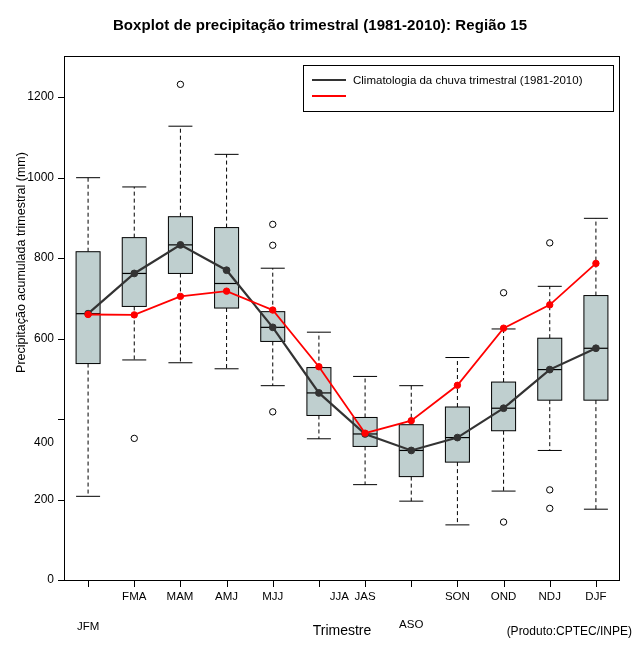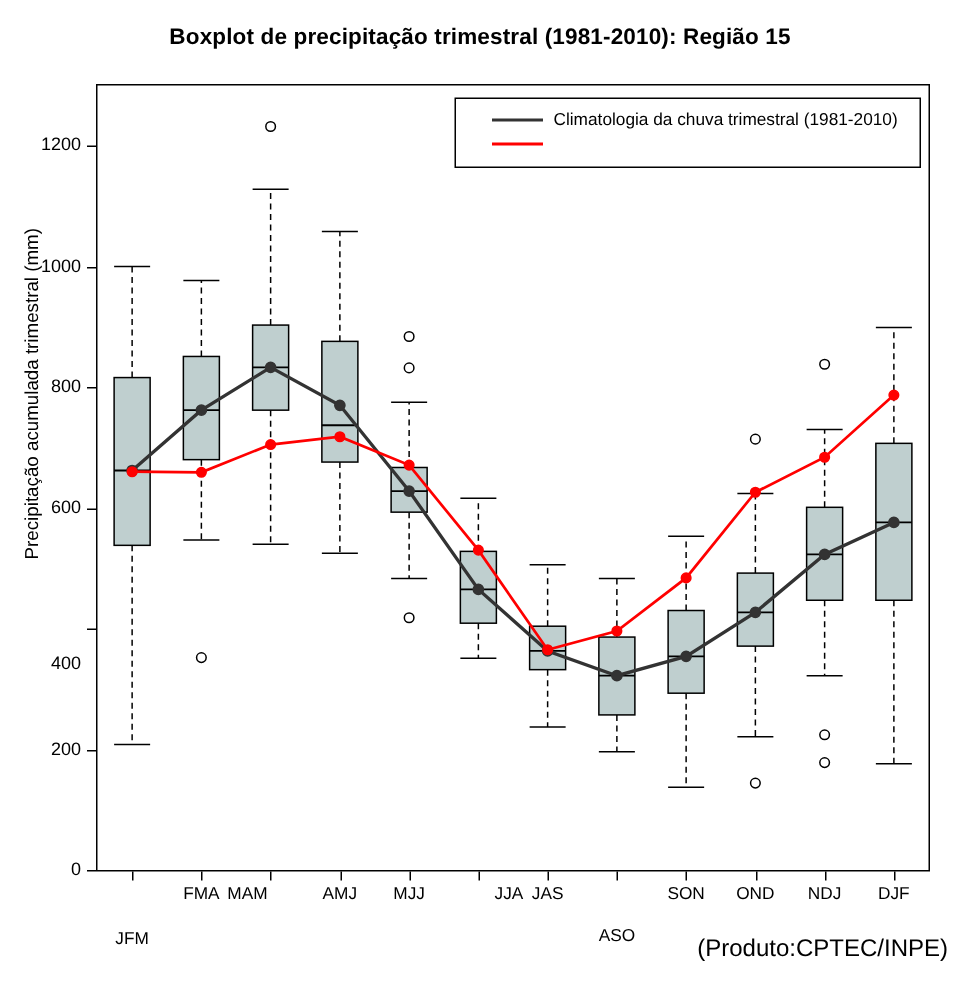--- a/index.html
+++ b/index.html
@@ -55,21 +55,21 @@
     left: 64px;
     top: 622px;
     width: 556px;
     text-align: center;
     font-size: 14px;
   }
   #credit {
     position: absolute;
     right: 8px;
     top: 624px;
-    font-size: 16px;
+    font-size: 12px;
   }
   .ytick-label {
     position: absolute;
     right: 0;
     font-size: 12px;
     text-align: right;
     white-space: nowrap;
   }
   .ytick-mark {
     position: absolute;
@@ -90,21 +90,21 @@
     height: 6px;
   }
   #legend-box {
     position: absolute;
     left: 238px;
     top: 8px;
     width: 311px;
     border: 1px solid #000000;
     background: #ffffff;
     box-sizing: border-box;
-    padding: 6px 8px 7px 24px;
+    padding: 6px 8px 7px 8px;
   }
   .legend-row {
     display: flex;
     align-items: center;
     height: 16px;
   }
   .legend-line {
     width: 34px;
     height: 0;
     border-top-width: 2px;
@@ -123,20 +123,21 @@
   }
 </style>
 </head>
 <body>
 
 <div id="chart-root">
 
   <div id="chart-title">Boxplot de precipitação trimestral (1981-2010): Região 15</div>
 
   <div id="ylabel">Precipitação acumulada trimestral (mm)</div>
+  <div id="xlabel">Trimestre</div>
   <div id="credit">(Produto:CPTEC/INPE)</div>
 
   <div id="y-axis"></div>
   <div id="x-axis"></div>
 
   <div id="plot-frame">
     <svg class="overlay" id="plot-svg" width="554" height="523">
         <g>
           <line x1="23.083333333333332" y1="194.71692307692308" x2="23.083333333333332" y2="120.69230769230768" stroke="#000" stroke-width="1" stroke-dasharray="4,3"></line>
           <line x1="23.083333333333332" y1="306.55846153846153" x2="23.083333333333332" y2="439.32" stroke="#000" stroke-width="1" stroke-dasharray="4,3"></line>
@@ -294,21 +295,21 @@
     <div class="ytick-label" style="right: 586px; top: 250.154px; margin-left: 32px;">800</div>
     <div class="ytick-mark" style="left: 58px; top: 177.692px;"></div>
     <div class="ytick-label" style="right: 586px; top: 169.692px;">1000</div>
     <div class="ytick-mark" style="left: 58px; top: 97.2308px;"></div>
     <div class="ytick-label" style="right: 586px; top: 89.2308px;">1200</div>
     <div class="xtick-mark" style="left: 88.0833px; top: 581px;"></div>
     <div class="xtick-label" style="left: 58.0833px; width: 60px; top: 620px;">JFM</div>
     <div class="xtick-mark" style="left: 134.25px; top: 581px;"></div>
     <div class="xtick-label" style="left: 104.25px; width: 60px; top: 590px;">FMA</div>
     <div class="xtick-mark" style="left: 180.417px; top: 581px;"></div>
-    <div class="xtick-label" style="left: 135px; width: 60px; top: 590px;">MAM</div>
+    <div class="xtick-label" style="left: 150px; width: 60px; top: 590px;">MAM</div>
     <div class="xtick-mark" style="left: 226.583px; top: 581px;"></div>
     <div class="xtick-label" style="left: 196.583px; width: 60px; top: 590px;">AMJ</div>
     <div class="xtick-mark" style="left: 272.75px; top: 581px;"></div>
     <div class="xtick-label" style="left: 242.75px; width: 60px; top: 590px;">MJJ</div>
     <div class="xtick-mark" style="left: 318.917px; top: 581px;"></div>
     <div class="xtick-label" style="left: 288.917px; width: 60px; top: 590px; text-align: right;">JJA</div>
     <div class="xtick-mark" style="left: 365.083px; top: 581px;"></div>
     <div class="xtick-label" style="left: 335.083px; width: 60px; top: 590px;">JAS</div>
     <div class="xtick-mark" style="left: 411.25px; top: 581px;"></div>
     <div class="xtick-label" style="left: 381.25px; width: 60px; top: 618px;">ASO</div>

